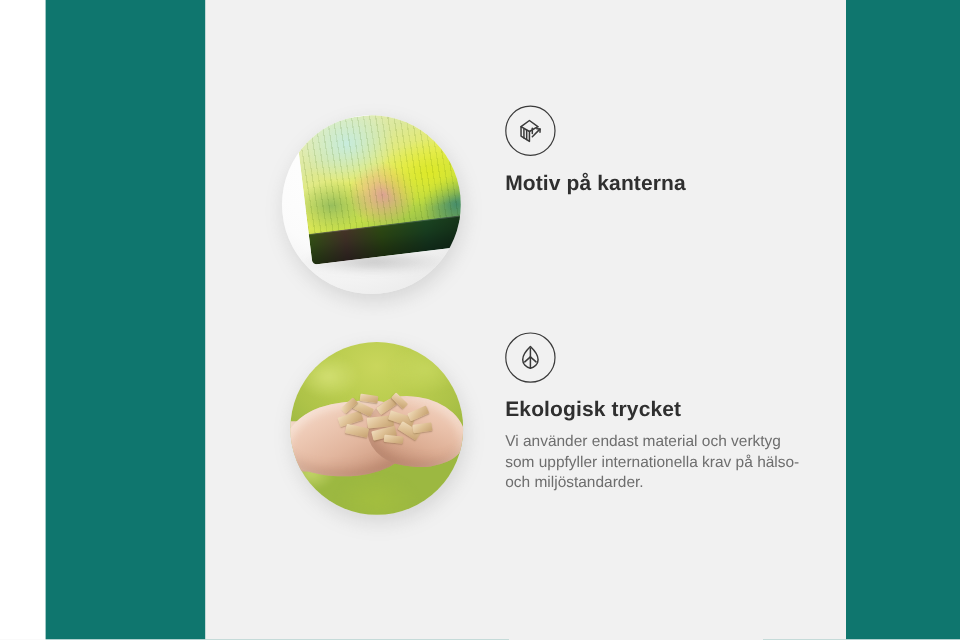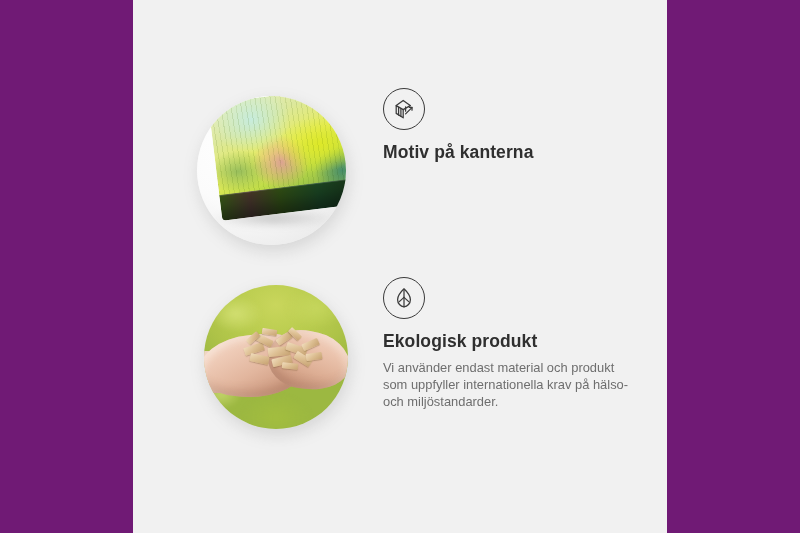--- a/index.html
+++ b/index.html
@@ -13,21 +13,22 @@
   body {
     background: #ffffff;
     font-family: "Liberation Sans", sans-serif;
     position: relative;
   }
 
   
   .stage {
     position: absolute;
     inset: 0;
-    background: #701a75;
+    background: #0f766e;
+    margin-left: 38px;
   }
 
   .panel {
     position: absolute;
     left: 133px;
     top: 0;
     width: 534px;
     height: 533px;
     background: #f1f1f1;
     overflow: hidden;
@@ -307,19 +308,19 @@
       <div class="textcol">
         <div class="icon-badge">
           <svg width="24" height="24" viewBox="0 0 24 24" fill="none" stroke="#3a3a3a" stroke-width="1.25" stroke-linecap="round" stroke-linejoin="round">
             <path d="M12 2.8 C7.6 7.0 5.6 10.6 5.6 13.7 C5.6 17.4 8.5 20.3 12 20.8
                      C15.5 20.3 18.4 17.4 18.4 13.7 C18.4 10.6 16.4 7.0 12 2.8 Z"></path>
             <path d="M12 4.4 L12 20.8"></path>
             <path d="M12 11.4 L7.3 15.6"></path>
             <path d="M12 11.4 L16.7 15.6"></path>
           </svg>
         </div>
-        <h2 class="feature-title">Ekologisk produkt</h2>
-        <p class="feature-body">Vi använder endast material och produkt som uppfyller internationella krav på hälso- och miljöstandarder.</p>
+        <h2 class="feature-title">Ekologisk trycket</h2>
+        <p class="feature-body">Vi använder endast material och verktyg som uppfyller internationella krav på hälso- och miljöstandarder.</p>
       </div>
     </section>
 
   </div>
 </div>
 
 </body></html>

